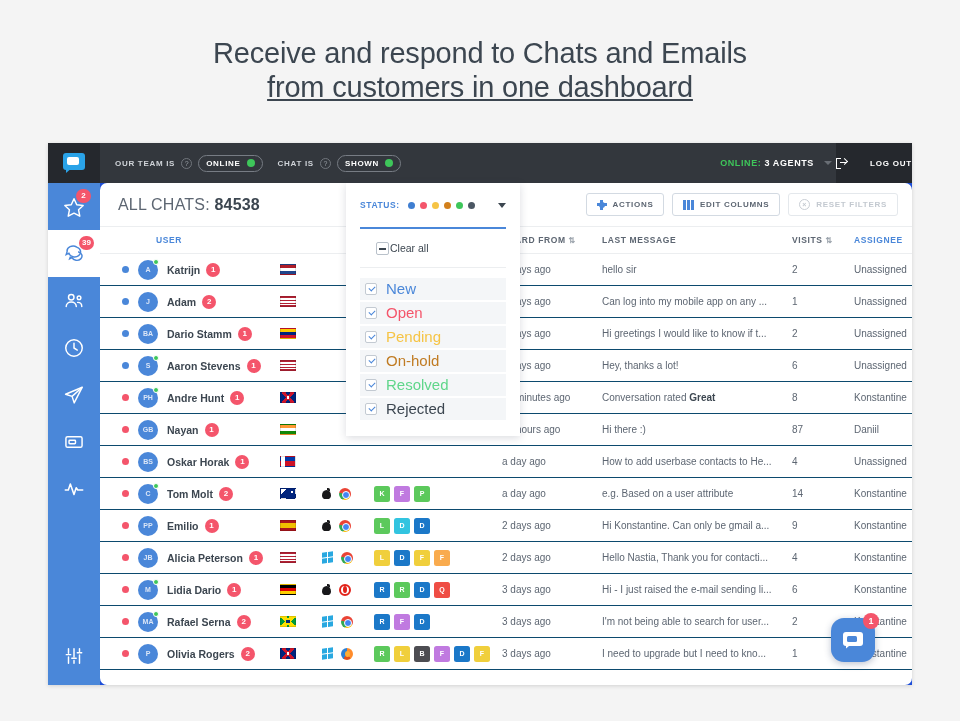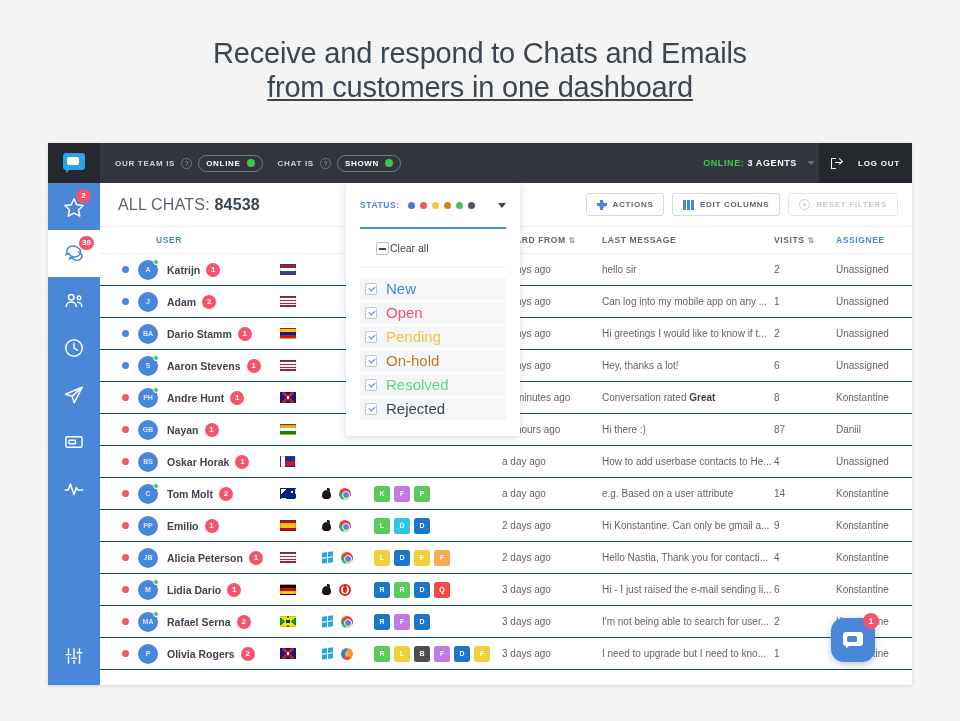--- a/index.html
+++ b/index.html
@@ -77,22 +77,22 @@
   }
   .online-agents { font-size:9px; letter-spacing:0.6px; padding-right:22px; position:relative; }
   .online-agents .oa-lab { color:#3ec65a; font-weight:700; }
   .online-agents .oa-val { color:#ffffff; font-weight:700; }
   .caret-down {
     position:absolute; right:4px; top:50%; margin-top:-2px;
     width:0; height:0; border-left:4px solid transparent;
     border-right:4px solid transparent; border-top:4px solid #696e75;
   }
   .logout {
-    background:#25282d; height:40px; padding:0 12px;
-    display:flex; align-items:center; gap:16px;
+    background:#25282d; height:40px; padding:0 0;
+    display:flex; align-items:center; gap:23px;
   }
   .logout .lo-txt { color:#ffffff; font-size:8px; font-weight:700; letter-spacing:0.8px; }
   .lo-icon { width:11px; height:11px; position:relative; }
   .lo-icon .brk {
     position:absolute; left:0; top:0; width:5px; height:11px;
     border:1.3px solid #fff; border-right:none;
   }
   .lo-icon .arw {
     position:absolute; left:4px; top:4px; width:7px; height:1.4px; background:#fff;
   }
@@ -117,20 +117,21 @@
     color:#fff; font-size:8px; font-weight:700;
     min-width:15px; height:14px; line-height:14px; text-align:center;
     padding:0 3px;
   }
   .nav-ico { width:22px; height:22px; }
 
   
   .main {
     position:absolute; left:52px; top:40px; width:812px; height:502px;
     background:#ffffff;
+    border-radius:7px;
   }
 
   .toolbar {
     height:44px; border-bottom:1px solid #eceef0;
     display:flex; align-items:center; position:relative;
   }
   .all-chats {
     margin-left:18px; color:#5d6672; font-size:16px; letter-spacing:0.2px;
   }
   .all-chats b { color:#3c4650; font-weight:700; }
@@ -171,21 +172,21 @@
     color:#5d6672;
   }
   .thead .blue { color:#4a87d9; }
   .sortico { color:#9aa2ab; font-size:8px; margin-left:3px; }
 
   .col-user   { width:180px; padding-left:56px; }
   .col-flag   { width:42px; }
   .col-dev    { width:52px; }
   .col-tags   { width:128px; }
   .col-heard  { width:100px; }
-  .col-msg    { width:172px; }
+  .col-msg    { width:190px; }
   .col-visits { width:62px; }
   .col-assign { width:auto; flex:1; }
 
   .trow {
     height:32px; border-bottom:1px solid #0c4a6e;
     display:flex; align-items:center; font-size:10px; color:#5d6672;
   }
   .trow .col-user { display:flex; align-items:center; padding-left:22px; }
   .sdot { width:7px; height:7px; border-radius:50%; margin-right:9px; }
   .sdot.blue { background:#4a87d9; }

